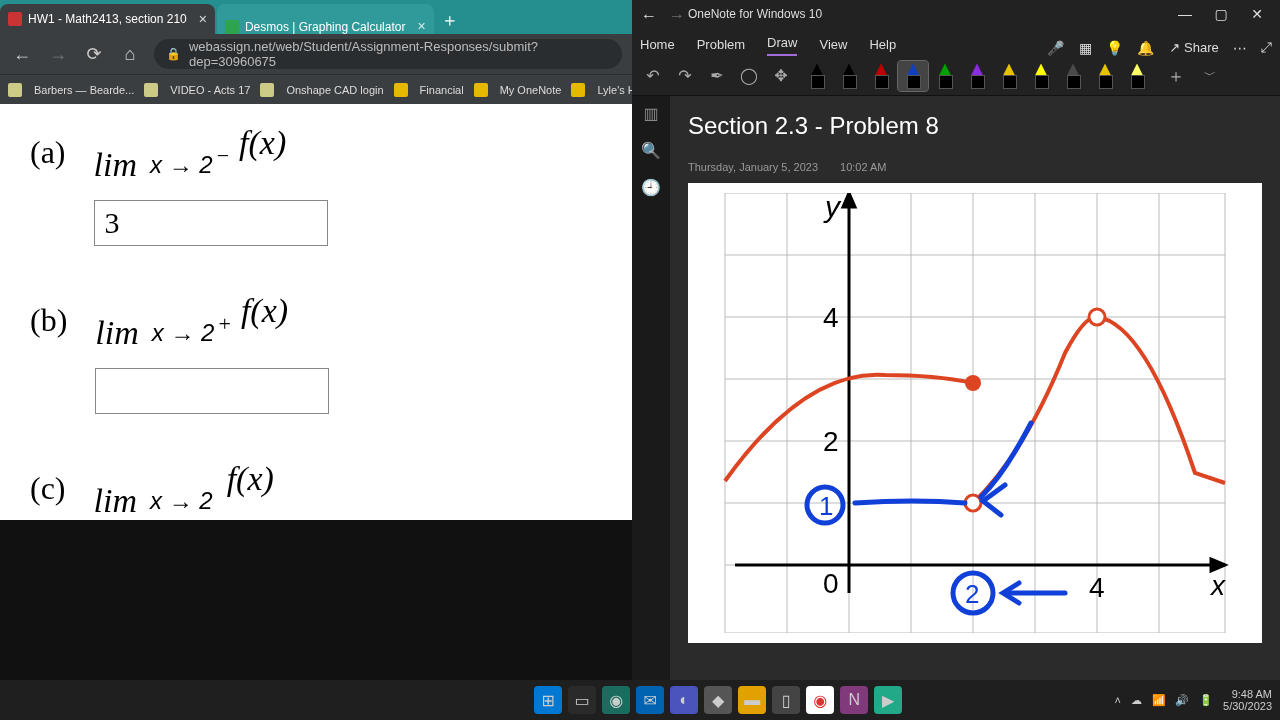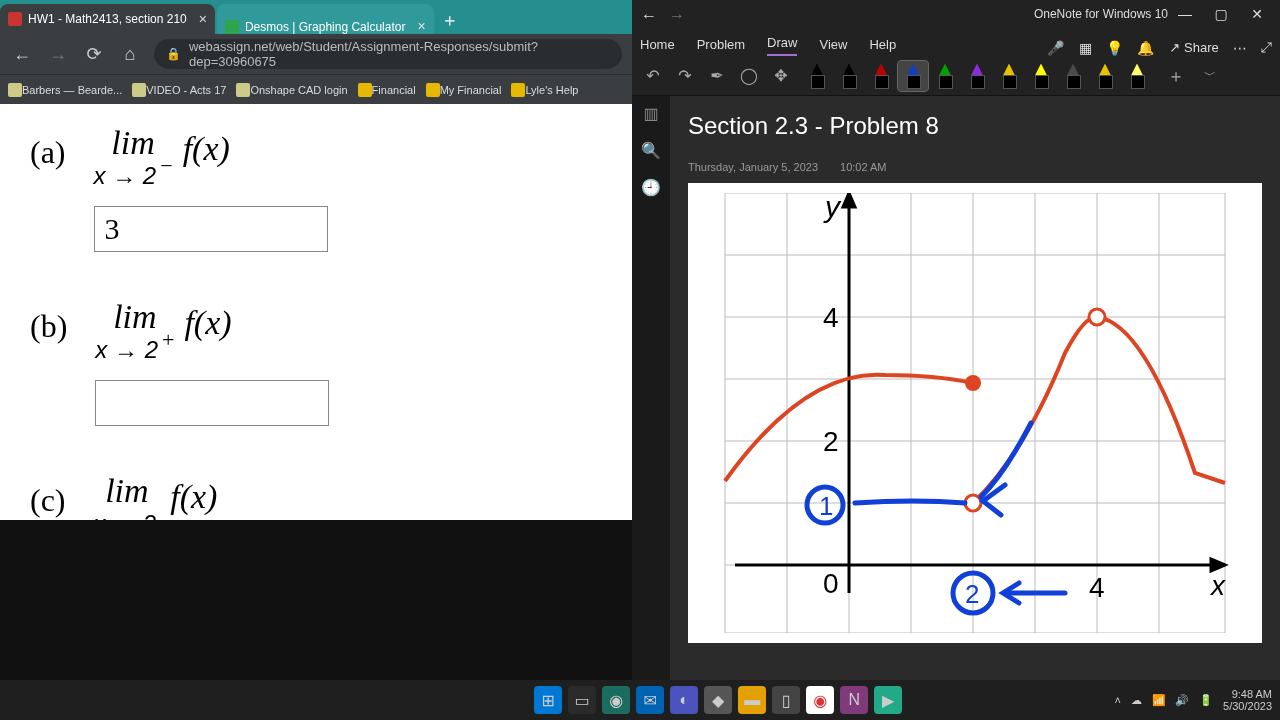--- a/index.html
+++ b/index.html
@@ -14,42 +14,42 @@
 .tab.inactive { background: #2f9a99; align-items: flex-end; }
 .favicon { width: 14px; height: 14px; background: #c33; border-radius: 2px; display: inline-block; flex-shrink: 0; }
 .favicon.green { background: #2ea44f; }
 .tab-close { font-size: 14px; opacity: .8; margin-left: 6px; }
 .newtab { width: 28px; height: 28px; color: #fff; font-size: 18px; text-align: center; line-height: 28px; }
 .chrome-addr { height: 40px; background: #3a3e41; display: flex; align-items: center; padding: 0 10px; gap: 12px; color: #ddd; }
 .nav-btn { width: 24px; height: 24px; display: flex; align-items: center; justify-content: center; color: #ccc; font-size: 18px; cursor: pointer; }
 .urlbar { flex: 1; height: 30px; background: #2a2d30; border-radius: 15px; display: flex; align-items: center; padding: 0 12px; color: #bbb; font-size: 13px; gap: 8px; overflow: hidden; }
 .lock { font-size: 12px; }
 .bookmarks { height: 30px; background: #3a3e41; display: flex; align-items: center; padding: 0 8px; gap: 10px; color: #ddd; font-size: 11px; border-top: 1px solid #2a2d30; }
-.bm { display: flex; align-items: center; gap: 0; cursor: pointer; white-space: nowrap; }
+.bm { display: flex; align-items: center; gap: 12px; cursor: pointer; white-space: nowrap; }
 .bm-ico { width: 14px; height: 14px; background: #cc8; border-radius: 2px; display: inline-block; }
 .bm-ico.f { background: #e6b800; }
 .page { flex: 1; background: #fff; padding: 20px 30px; overflow: hidden; }
 
 .q { display: flex; align-items: flex-start; gap: 28px; margin-bottom: 46px; }
 .q-label { font: 32px/1 Georgia, serif; padding-top: 12px; }
 .q-body {}
 .lim-row { display: flex; align-items: flex-end; gap: 10px; }
-.lim { display: inline-flex; flex-direction: column; align-items: center; }
+.lim { display: inline-flex; flex-direction: row; align-items: center; }
 .lim-top { font: italic 34px Georgia, serif; }
-.lim-bot { font: italic 24px Georgia, serif; display: flex; align-items: center; }
+.lim-bot { font: italic 24px Georgia, serif; display: flex; align-items: flex-end; margin-left: 13px; }
 .lim-sup { font: 22px Georgia, serif; position: relative; top: -10px; margin-left: 4px; }
 .fx { font: italic 34px Georgia, serif; margin-bottom: 22px; }
 .ans { width: 234px; height: 46px; border: 1px solid #888; font: 30px Georgia, serif; padding: 2px 10px; margin-top: 16px; display: block; }
 
 
 .onenote { width: 648px; height: 680px; background: #222; display: flex; flex-direction: column; color: #ddd; }
 .on-title { height: 28px; display: flex; align-items: center; padding: 0 6px; font-size: 12px; }
 .on-nav { display: flex; gap: 6px; }
 .on-nav span { width: 22px; text-align: center; font-size: 16px; cursor: pointer; }
-.on-name { flex: 1; text-align: right; }
+.on-name { flex: 1; text-align: left; }
 .on-winbtns { display: flex; gap: 2px; }
 .on-winbtns span { width: 34px; height: 24px; text-align: center; font-size: 14px; line-height: 24px; cursor: pointer; }
 .on-ribbon-tabs { height: 28px; display: flex; align-items: flex-end; padding: 0 8px; gap: 22px; font-size: 13px; }
 .rt { padding-bottom: 4px; cursor: pointer; }
 .rt.active { border-bottom: 2px solid #a46cd6; }
 .on-ribbon-right { margin-left: auto; display: flex; gap: 14px; align-items: center; font-size: 14px; }
 .share { display: flex; align-items: center; gap: 4px; font-size: 13px; }
 .on-tools { height: 40px; display: flex; align-items: center; padding: 0 10px; gap: 10px; border-bottom: 1px solid #111; }
 .tool-ico { width: 22px; height: 22px; display: flex; align-items: center; justify-content: center; font-size: 16px; cursor: pointer; color: #aaa; }
 .pens { display: flex; gap: 2px; }
@@ -119,21 +119,21 @@
       <span class="bm">
           <span class="bm-ico"></span>
           <span>Onshape CAD login</span>
         </span>
       <span class="bm">
           <span class="bm-ico f"></span>
           <span>Financial</span>
         </span>
       <span class="bm">
           <span class="bm-ico f"></span>
-          <span>My Financial</span>
+          <span>My OneNote</span>
         </span>
       <span class="bm">
           <span class="bm-ico f"></span>
           <span>Lyle's Help</span>
         </span>
     </div>
 
     <div class="page">
 
       <div class="q">

